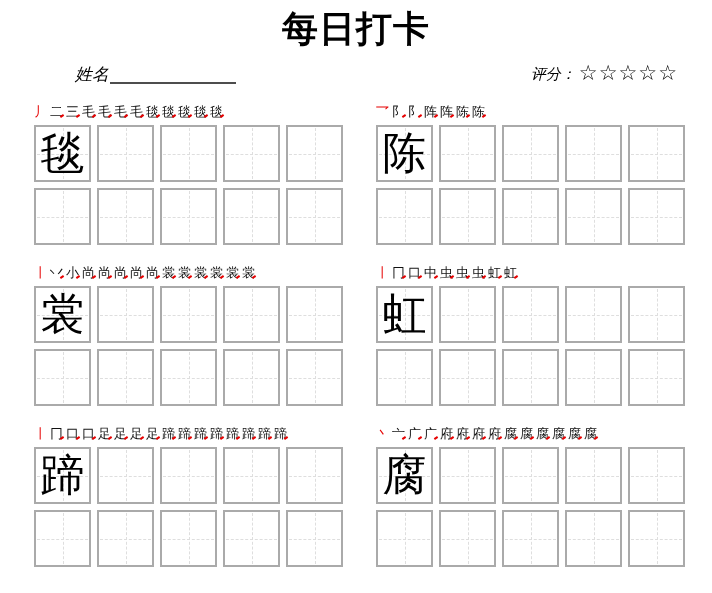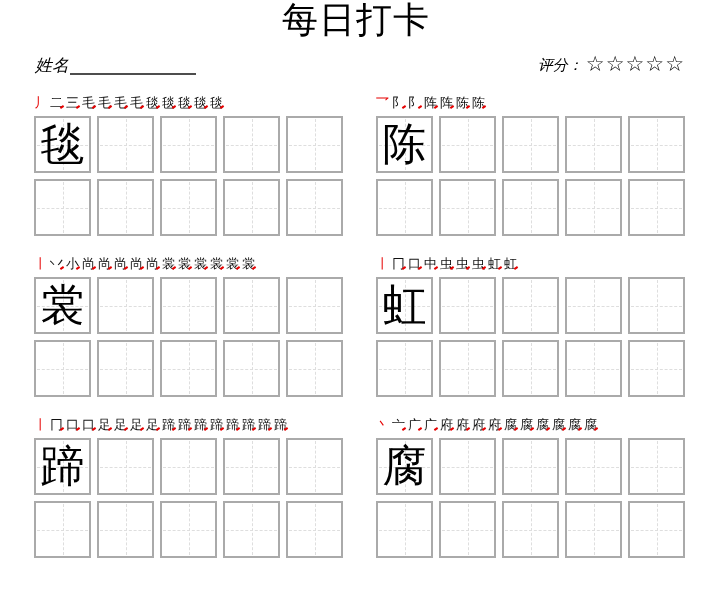--- a/index.html
+++ b/index.html
@@ -7,31 +7,33 @@
     position:relative;
     width:712px;height:593px;
     background:#ffffff;
     font-family:"Liberation Serif","DejaVu Serif",serif;
     color:#000;
     overflow:hidden;
   }
   .title{
     text-align:center;
     font-size:36px;
-    font-weight:normal;
+    font-weight:bold;
     margin:0;
+    padding-top:9px;
     letter-spacing:1px;
     line-height:1.15;
   }
   .meta-row{
     display:flex;
     justify-content:space-between;
     align-items:flex-end;
-    padding:8px 27px 0 35px;
+    padding:8px 34px 0 35px;
     height:26px;
+    margin-left:40px;
   }
   .name-wrap{display:flex;align-items:flex-end;}
   .name-label{
     font-size:17px;
     font-style:italic;
     line-height:1.1;
   }
   .name-line{
     display:inline-block;
     width:126px;

